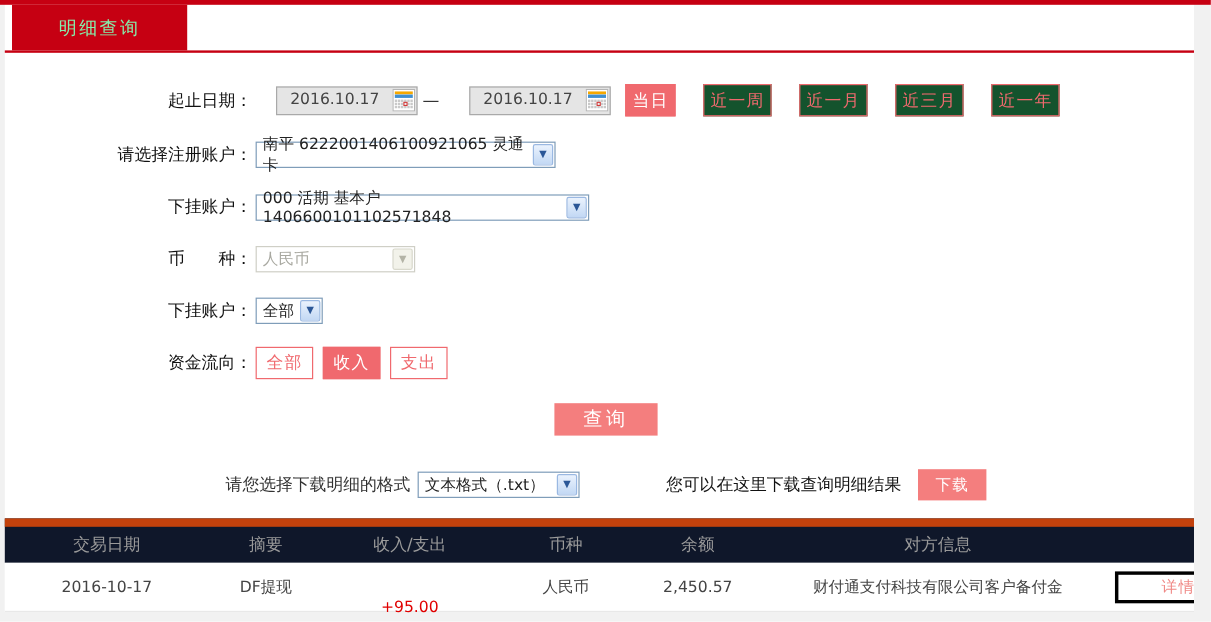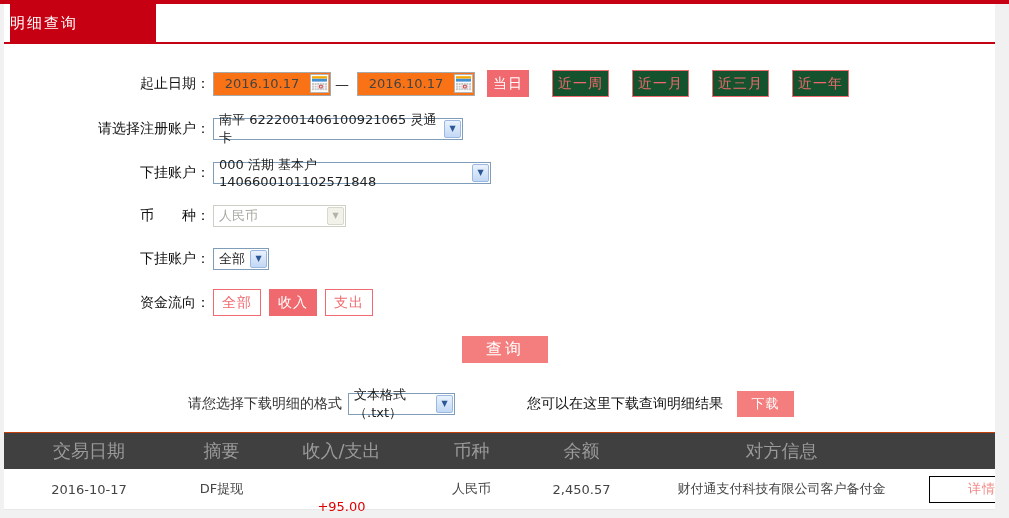--- a/index.html
+++ b/index.html
@@ -14,35 +14,35 @@
   .content{
     position:absolute;left:4px;top:0;width:991px;height:510px;
     background:#fff;
   }
   .topstrip{
     position:absolute;left:0;top:0;width:1009px;height:4px;
     background:var(--accent-red);z-index:5;
   }
   .tab{
     position:absolute;left:6px;top:4px;width:146px;height:38px;
-    background:var(--accent-red);color:#ffffff;
+    background:var(--accent-red);color:#86efac;
     font-size:15px;letter-spacing:2px;
-    display:flex;align-items:center;justify-content:flex-start;
+    display:flex;align-items:center;justify-content:center;
     cursor:pointer;z-index:4;
   }
   .underline{
     position:absolute;left:0;top:42px;width:991px;height:2px;
     background:var(--accent-red);
   }
   .arow{position:absolute;left:0;display:flex;align-items:center;height:27px;font-size:14px;}
   .lbl{width:206px;text-align:right;color:#111;flex:0 0 auto;white-space:pre;}
   
   .dateinput{
-    margin-left:3px;width:118px;height:24px;box-sizing:border-box;
-    border:1px solid #a9a9a9;background:#f97316;
+    margin-left:20px;width:118px;height:24px;box-sizing:border-box;
+    border:1px solid #a9a9a9;background:#e5e5e5;
     display:flex;align-items:center;cursor:text;
   }
   .dateval{flex:1;text-align:center;font-size:13px;color:#444;}
   .calicon{width:19px;height:19px;margin-right:1px;flex:0 0 auto;cursor:pointer;display:block;}
   .dash{margin:0 5px 0 4px;color:#333;}
   
   .quickbtns{display:flex;margin-left:12px;}
   .qbtn{
     height:27px;box-sizing:border-box;padding:0 5px;margin-right:23px;
     display:flex;align-items:center;justify-content:center;
@@ -77,45 +77,45 @@
   .fbtn.solid{background:var(--salmon);color:#fff;border:1px solid var(--salmon);}
   .fbtn.outline{background:#fff;color:var(--salmon);border:1px solid var(--salmon);}
   
   .btn-query{
     position:absolute;left:458px;top:336px;width:86px;height:27px;
     background:var(--salmon-light);color:#fff;border:none;
     font-size:16px;letter-spacing:3px;cursor:pointer;
     font-family:inherit;
   }
   .dlrow{position:absolute;left:184px;top:390px;height:27px;display:flex;align-items:center;font-size:14px;}
-  .dlrow .xpselect{width:107px;margin-left:6px;}
+  .dlrow .xpselect{width:135px;margin-left:6px;}
   .dlhint{margin-left:72px;color:#111;}
   .btn-download{
     margin-left:14px;width:57px;height:26px;
     background:var(--salmon-light);color:#fff;border:none;
     font-size:13px;letter-spacing:1px;cursor:pointer;
     font-family:inherit;
   }
   
   .tgrid{display:grid;grid-template-columns:170px 95px 145px 115px 105px 295px 66px;align-items:center;}
   .thead{
     position:absolute;left:0;top:432px;width:991px;height:37px;
-    background:#404040;border-top:1px solid #c2410c;box-sizing:border-box;
-    color:#9a9a9a;font-size:18px;
+    background:#0f172a;border-top:7px solid #c2410c;box-sizing:border-box;
+    color:#9a9a9a;font-size:14px;
   }
   .trow{
     position:absolute;left:0;top:469px;width:991px;height:41px;
     border-bottom:1px solid #e8e8e8;box-sizing:border-box;
     background:#fff;color:#444;font-size:13px;
   }
   .tcell{text-align:center;overflow:hidden;white-space:nowrap;}
   .amount-in{color:var(--amount-red);margin-top:34px;}
   .btn-detail{
     width:70px;height:27px;box-sizing:border-box;margin:0 auto;
-    background:#fff;border:1px solid #000000;color:#f08a87;
+    background:#fff;border:3px solid #000000;color:#f08a87;
     font-size:13px;letter-spacing:1px;cursor:pointer;
     display:flex;align-items:center;justify-content:center;padding-left:36px;
   }
 </style>
 </head>
 <body>
 
 <div class="topstrip"></div>
 
 <div class="content">

